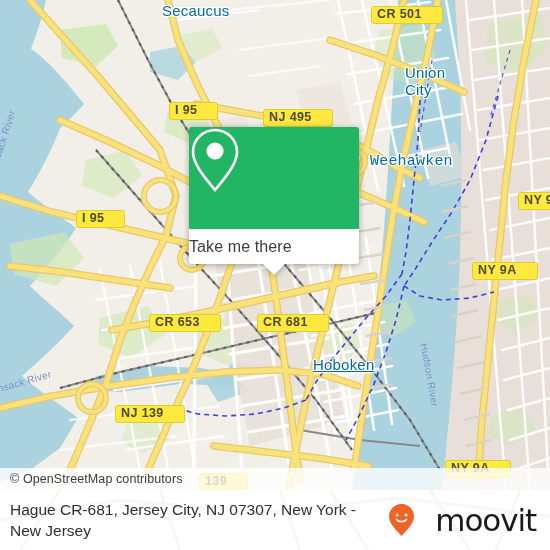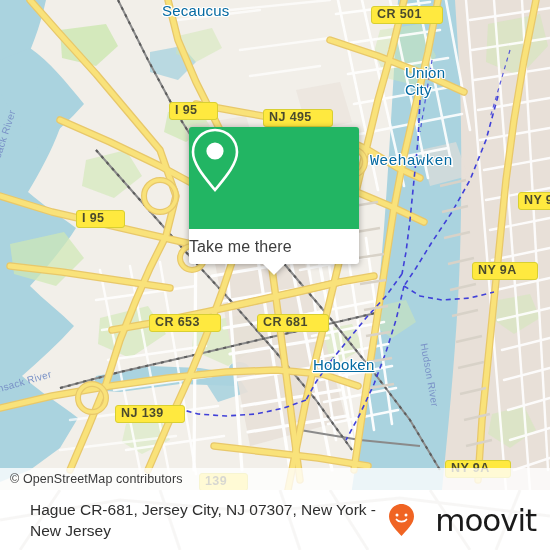--- a/index.html
+++ b/index.html
@@ -108,21 +108,21 @@
   
   .footer{
     position:absolute;left:0;top:490px;width:550px;height:60px;
     background:#ffffff;overflow:hidden;
   }
   .footer-bg{position:absolute;left:0;top:-490px;opacity:.10;}
   .footer-inner{
     position:relative;
     height:60px;
     display:flex;align-items:center;justify-content:space-between;
-    padding:0 14px 0 30px;
+    padding:0 14px 0 10px;
     box-sizing:border-box;
   }
   .addr{
     font-size:15.5px;color:#2f2f2f;line-height:21px;
     max-width:400px;
   }
   .brand{display:flex;align-items:center;gap:20px;}
   .brand-word{
     font-size:31px;color:#1a1a1a;letter-spacing:-1.1px;
     font-family:"DejaVu Sans", sans-serif;

